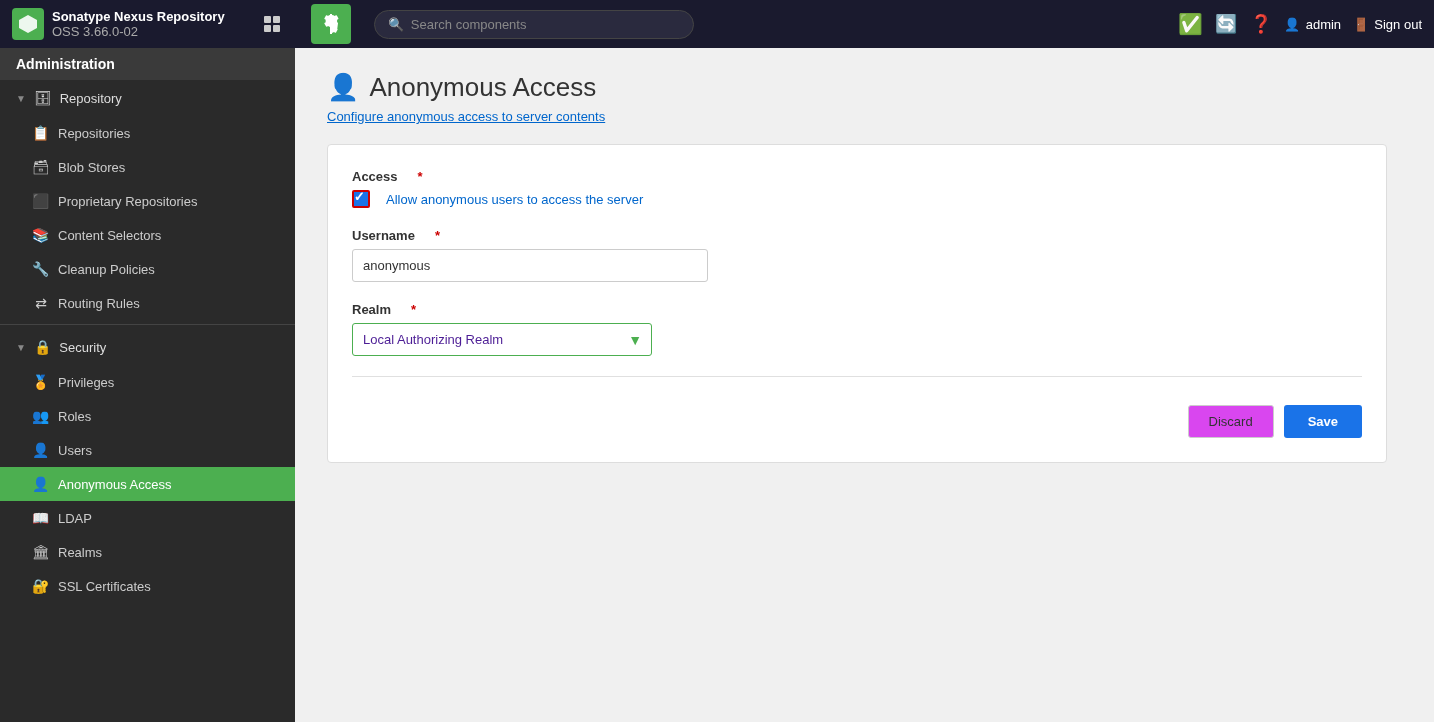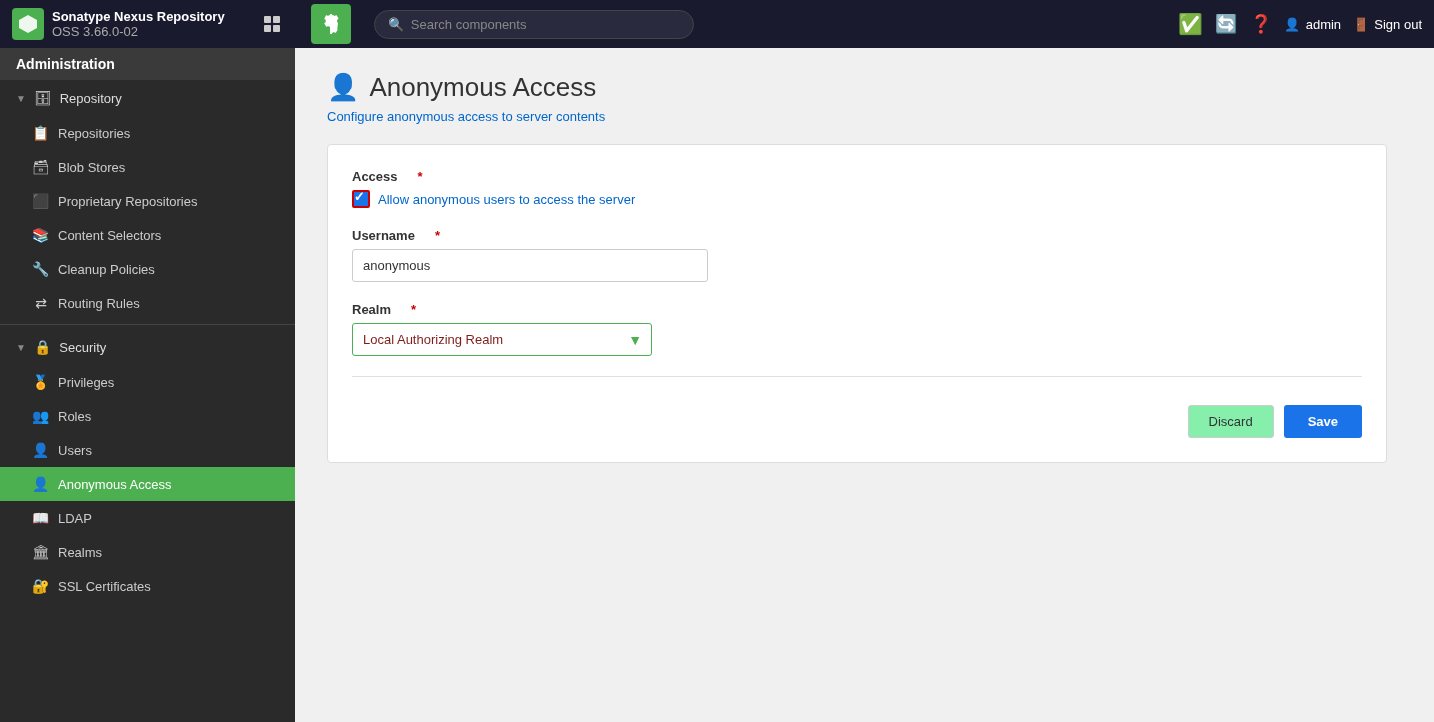--- a/index.html
+++ b/index.html
@@ -120,20 +120,21 @@
     .page-title {
       font-size: 26px;
       font-weight: normal;
       color: #333;
     }
     .page-title-icon { font-size: 26px; color: #555; }
     .page-subtitle {
       font-size: 13px;
       color: #0066cc;
       margin-bottom: 20px;
+      text-decoration: underline;
     }
     .form-card {
       background: white;
       border: 1px solid #ddd;
       border-radius: 4px;
       padding: 24px;
       max-width: 1060px;
     }
     .form-group { margin-bottom: 20px; }
     .form-label {
@@ -142,21 +143,21 @@
       color: #333;
       margin-bottom: 6px;
       display: flex;
       align-items: center;
       gap: 20px;
     }
     .required { color: #cc0000; }
     .checkbox-row {
       display: flex;
       align-items: center;
-      gap: 8px;
+      gap: 16px;
       margin-top: 6px;
     }
     .checkbox-wrapper {
       position: relative;
       width: 18px; height: 18px;
     }
     .checkbox-wrapper input[type=checkbox] {
       width: 18px; height: 18px;
       cursor: pointer;
       appearance: none;
@@ -189,21 +190,21 @@
     .select-wrapper {
       position: relative;
       width: 300px;
     }
     .select-input {
       width: 100%;
       border: 1px solid #4CAF50;
       border-radius: 3px;
       padding: 8px 32px 8px 10px;
       font-size: 13px;
-      color: #7f1d1d;
+      color: #4c1d95;
       background: white;
       appearance: none;
       cursor: pointer;
       outline: none;
     }
     .select-arrow {
       position: absolute;
       right: 10px; top: 50%;
       transform: translateY(-50%);
       color: #4CAF50;
@@ -219,21 +220,21 @@
       display: flex;
       justify-content: flex-end;
       gap: 10px;
       padding-top: 8px;
     }
     .btn-discard {
       padding: 8px 20px;
       font-size: 13px;
       border: 1px solid #ccc;
       border-radius: 3px;
-      background: #86efac;
+      background: #d946ef;
       color: #333;
       cursor: pointer;
     }
     .btn-save {
       padding: 8px 24px;
       font-size: 13px;
       border: none;
       border-radius: 3px;
       background: #1a73e8;
       color: white;

